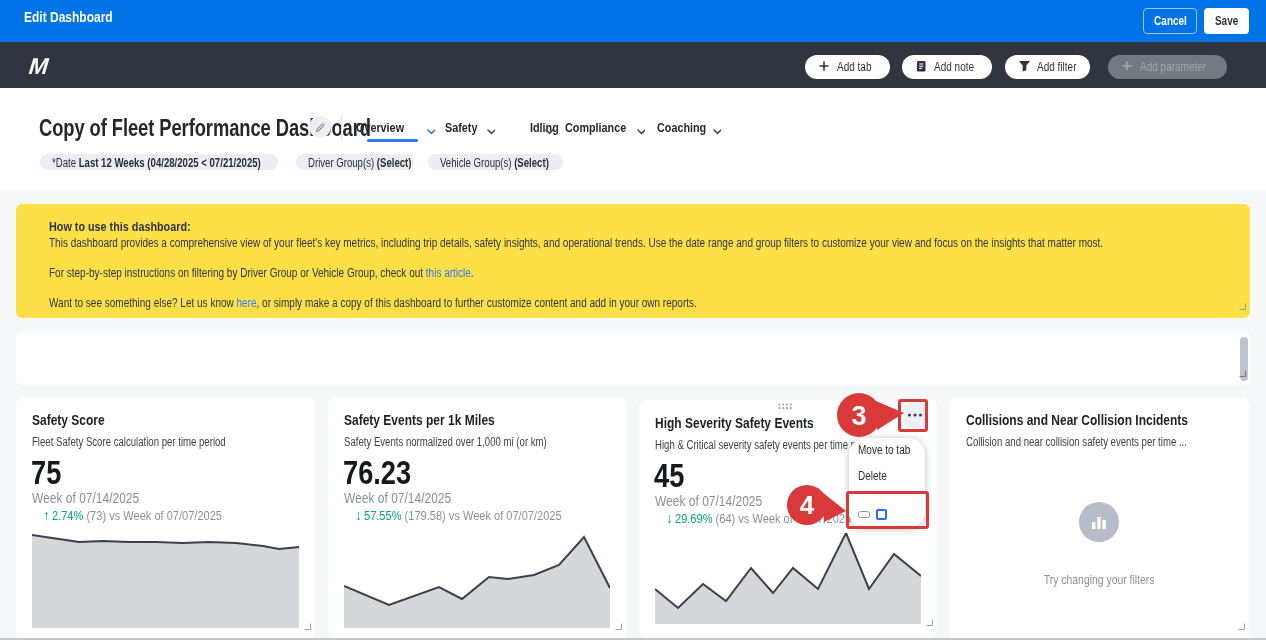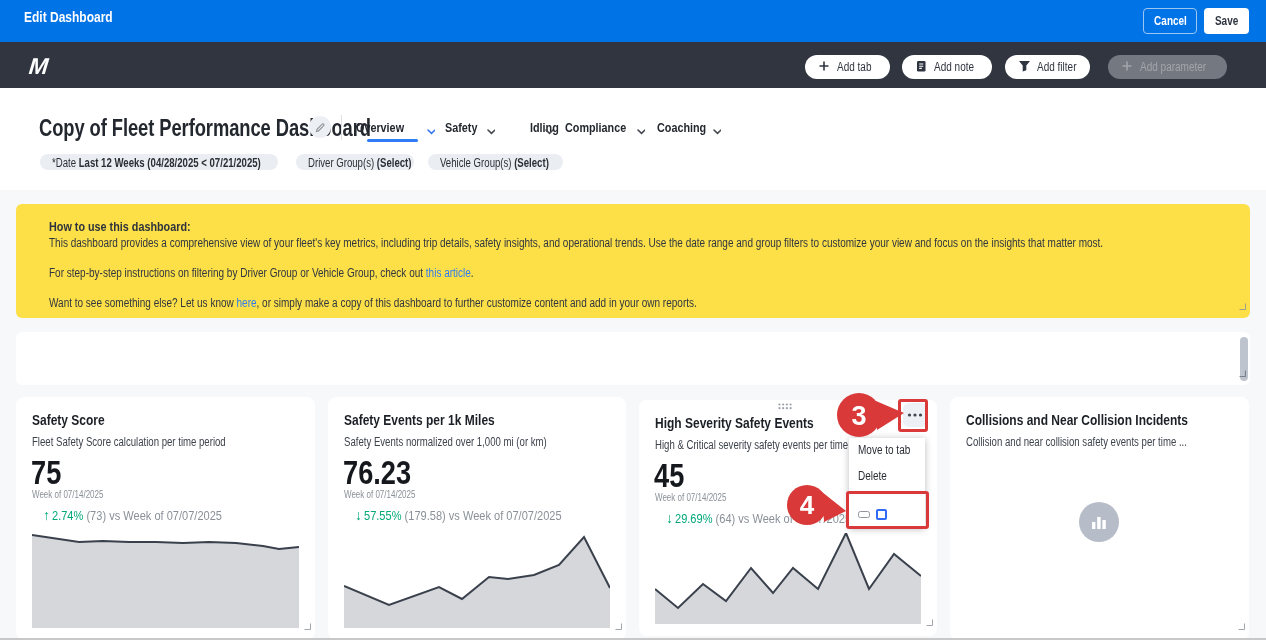--- a/index.html
+++ b/index.html
@@ -40,36 +40,36 @@
 
 .kpi{position:absolute;left:16px;top:332px;width:1234px;height:53px;background:#fff;border-radius:6px}
 .kpi-title{position:absolute;left:15px;top:14px;font-size:26px;font-weight:700;color:#1b1f26}
 .kpi-title .sx{transform:scaleX(.9)}
 .kpi-scroll{position:absolute;right:2px;top:5px;width:8px;height:44px;border-radius:4px;background:#bec4ce}
 
 .mcard{position:absolute;top:397px;width:298px;height:243px;background:#fff;border-radius:8px}
 .mc-title{position:absolute;left:16px;top:14px;font-size:15px;font-weight:700;color:#1b1f26}
 .mc-sub{position:absolute;left:16px;top:38px;font-size:12px;color:#3d424b}
 .mc-value{position:absolute;left:15px;top:59px;font-size:34px;font-weight:700;color:#15181d;line-height:33px}
-.mc-week{position:absolute;left:16px;top:92px;font-size:10px;color:#8a9098}
+.mc-week{position:absolute;left:16px;top:92px;font-size:15px;color:#8a9098}
 .mc-delta{position:absolute;left:27px;top:110px;font-size:13px;color:#8a9098;display:flex;align-items:center}
 .mc-delta .sx{transform:scaleX(.85)}
 .d-arrow{color:#00a878;font-size:14px;margin-right:2px}
 .d-pct{color:#00a878;font-weight:400}
 .mc-chart{position:absolute;left:16px;right:16px;top:136px;height:95px}
 .mc-chart svg{width:100%;height:100%;display:block}
 .handle{position:absolute;right:4px;bottom:4px;opacity:.8}
 
 .nd-circle{position:absolute;left:129px;top:105px;width:40px;height:40px;border-radius:50%;background:#b7bdc8;display:flex;align-items:center;justify-content:center}
 .nd-1{position:absolute;left:0;top:158px;width:100%;text-align:center;font-size:13px;color:#646a73}
 .nd-2{position:absolute;left:0;top:175px;width:100%;text-align:center;font-size:13px;color:#8b9199}
 
 .dragdots{position:absolute;left:778px;top:396px}
 .more-btn{position:absolute;left:903px;top:403px;width:24px;height:24px;border-radius:6px;background:#edf0f5;display:flex;align-items:center;justify-content:center;z-index:4}
-.menu{position:absolute;left:849px;top:438px;width:76px;height:90px;background:#fff;border-radius:0;box-shadow:0 1px 7px rgba(30,36,50,.3);z-index:5}
+.menu{position:absolute;left:849px;top:438px;width:76px;height:90px;background:#fff;border-radius:16px;box-shadow:0 1px 7px rgba(30,36,50,.3);z-index:5}
 .menu-item{position:absolute;left:9px;font-size:12.5px;color:#2a2e35}
 .menu-icons{position:absolute;left:9px;top:71px;display:flex;align-items:center;gap:6px}
 .d-arrow{font-weight:700}
 .icon-collapse{width:12px;height:7px;border:1.6px solid #8f959d;border-radius:2.5px}
 .icon-square{width:11px;height:11px;border:2px solid #2f6bf6;border-radius:2px}
 .redbox{position:absolute;border:3px solid #d93939;border-radius:3px;z-index:6}
 .balloon{position:absolute;z-index:7}
 .bottom-line{position:absolute;left:0;top:638px;width:1266px;height:2px;background:#c8c8c8}
 </style>
 </head>
@@ -242,20 +242,21 @@
 <div class="mcard" style="left:950px;width:299px">
   <div class="mc-title"><span class="sx">Collisions and Near Collision Incidents</span></div>
   <div class="mc-sub"><span class="sx">Collision and near collision safety events per time ...</span></div>
   <div class="nd-circle">
     <svg width="20" height="20">
         <rect x="3" y="10" width="3.4" height="7" fill="#fff"></rect>
         <rect x="8.2" y="5" width="3.4" height="12" fill="#fff"></rect>
         <rect x="13.4" y="8" width="3.4" height="9" fill="#fff"></rect>
       </svg>
   </div>
+  <div class="nd-2"><span class="sxc">Try changing your filters</span></div>
   <span class="handle" style="bottom:6px"><svg width="7" height="7">
         <path d="M6.5 0.5V6.5H0.5" fill="none" stroke="#8a9098" stroke-width="1"></path>
       </svg></span>
 </div>
 
 <span class="dragdots">
   <svg width="14" height="7">
     <circle cx="1.5" cy="1.5" r="1.1" fill="#9ca2ab"></circle>
       <circle cx="5.2" cy="1.5" r="1.1" fill="#9ca2ab"></circle>
       <circle cx="8.9" cy="1.5" r="1.1" fill="#9ca2ab"></circle>

